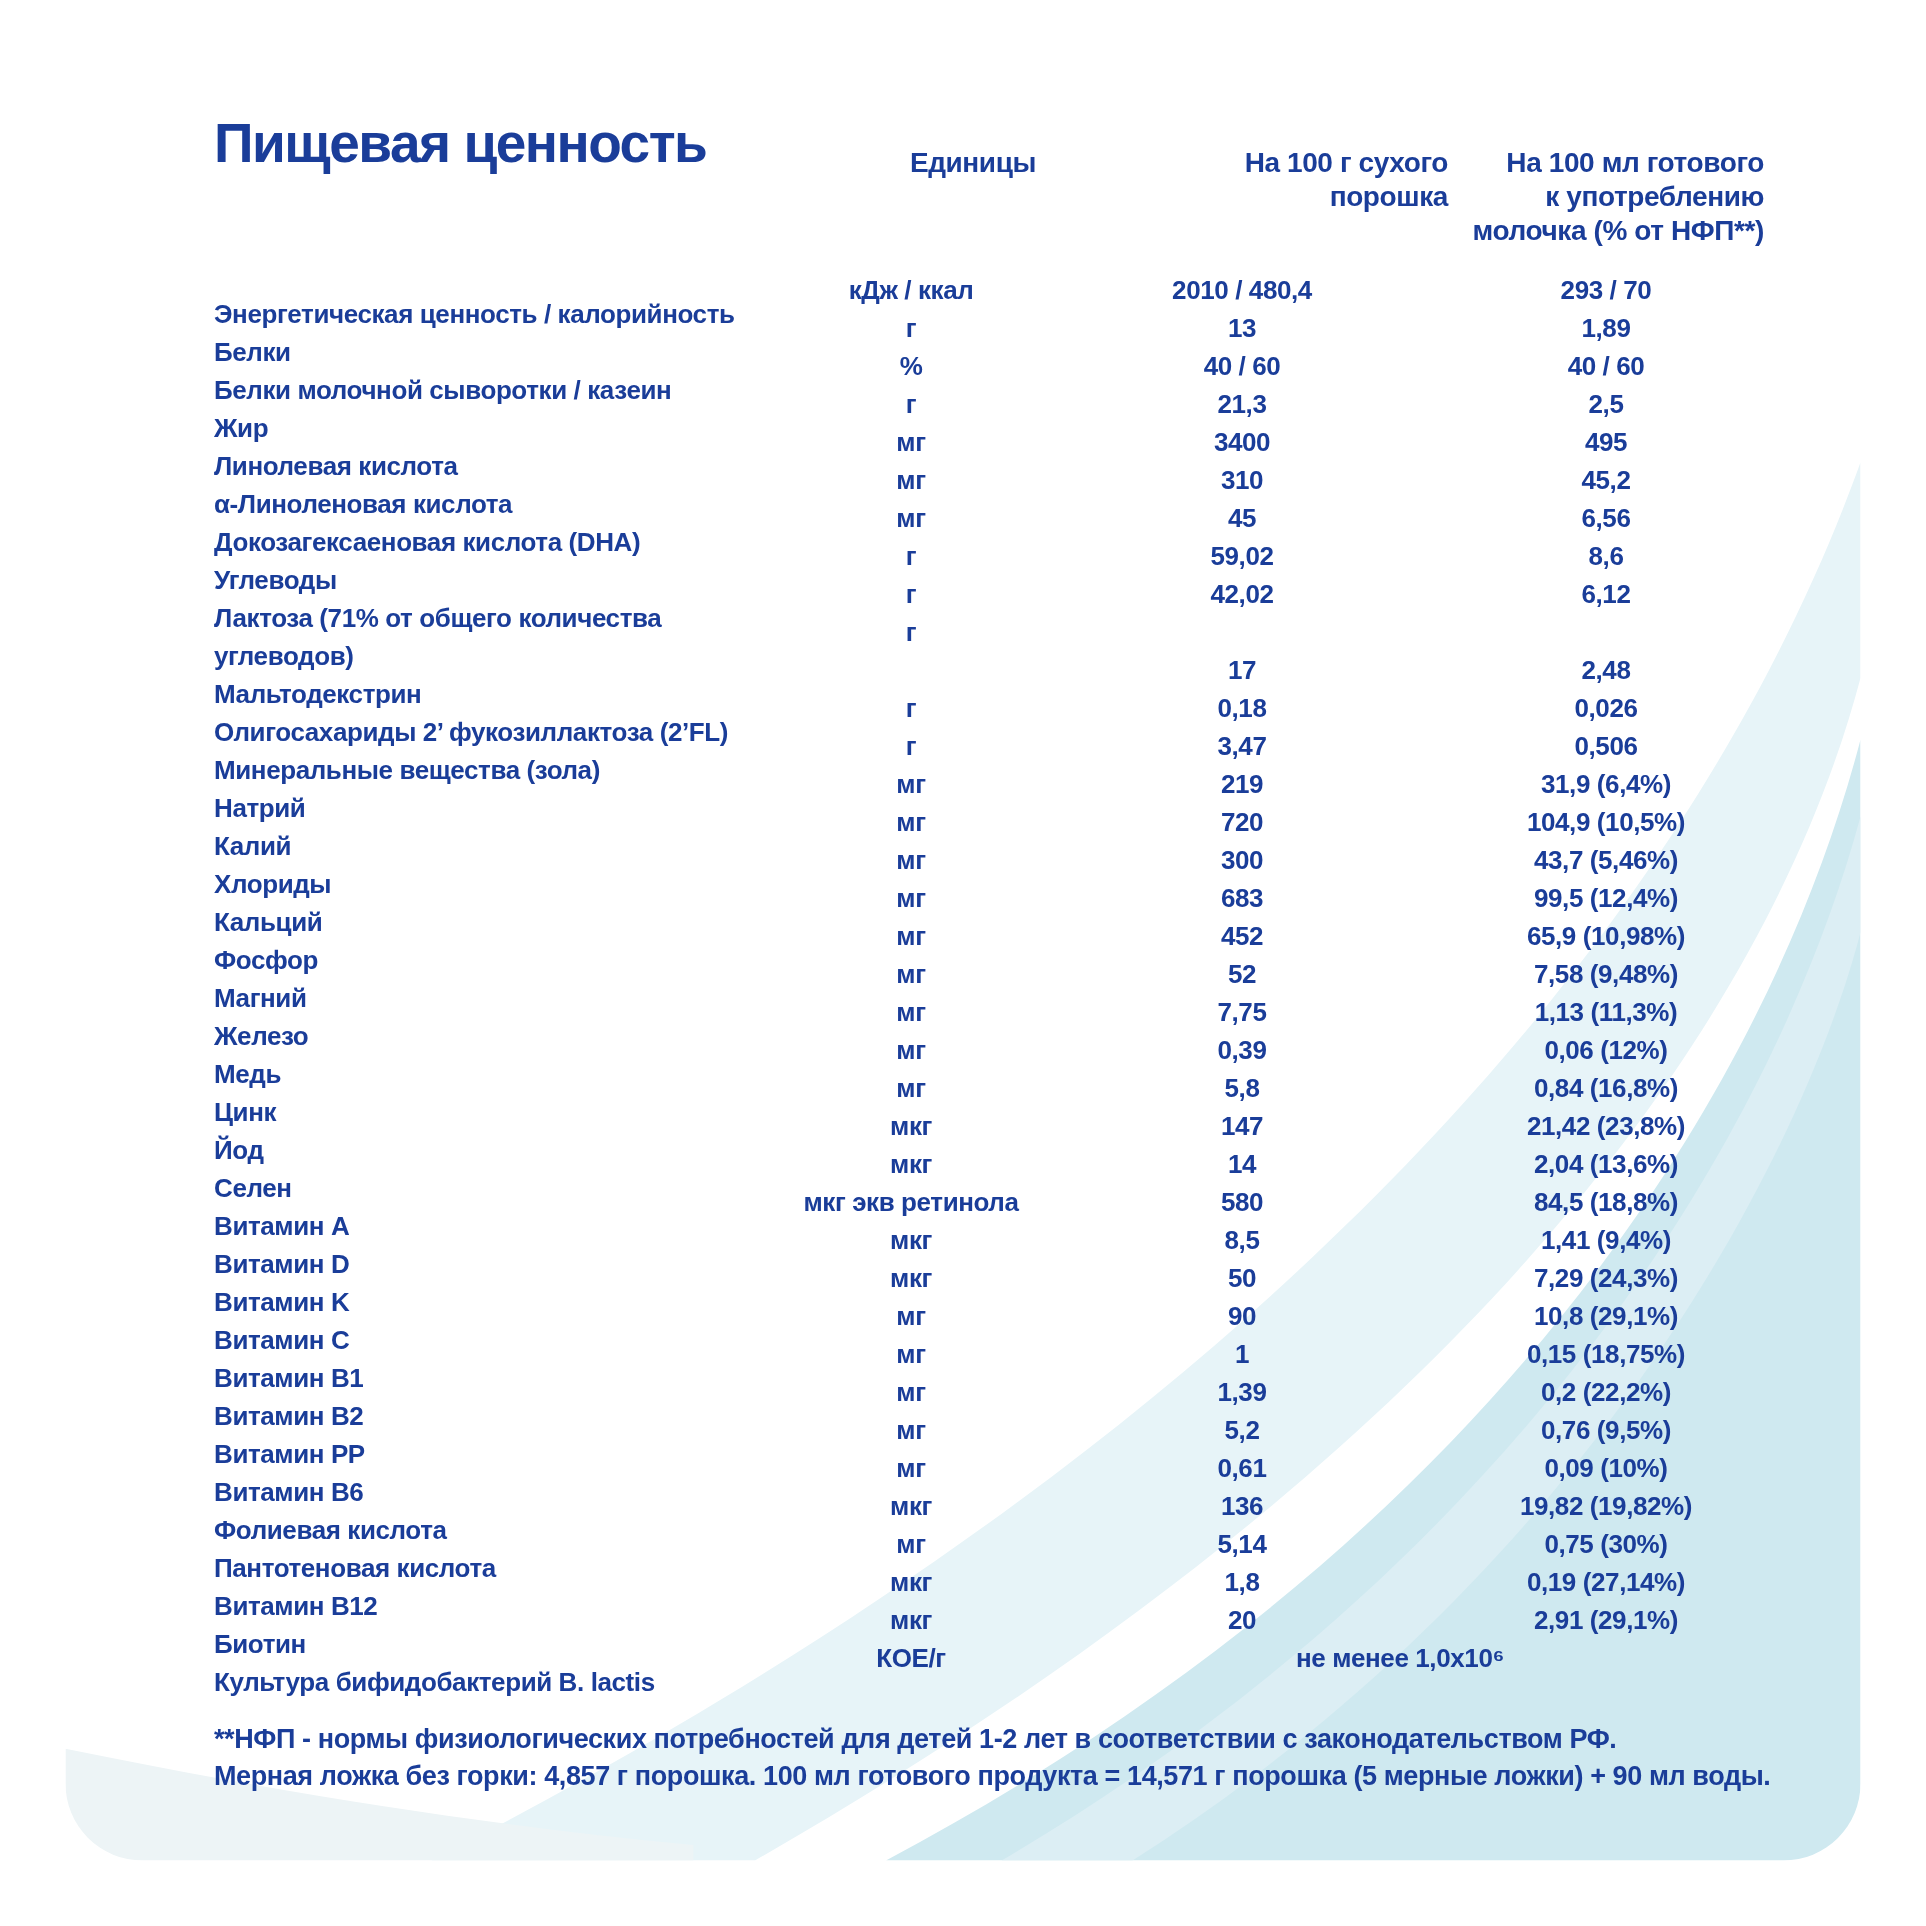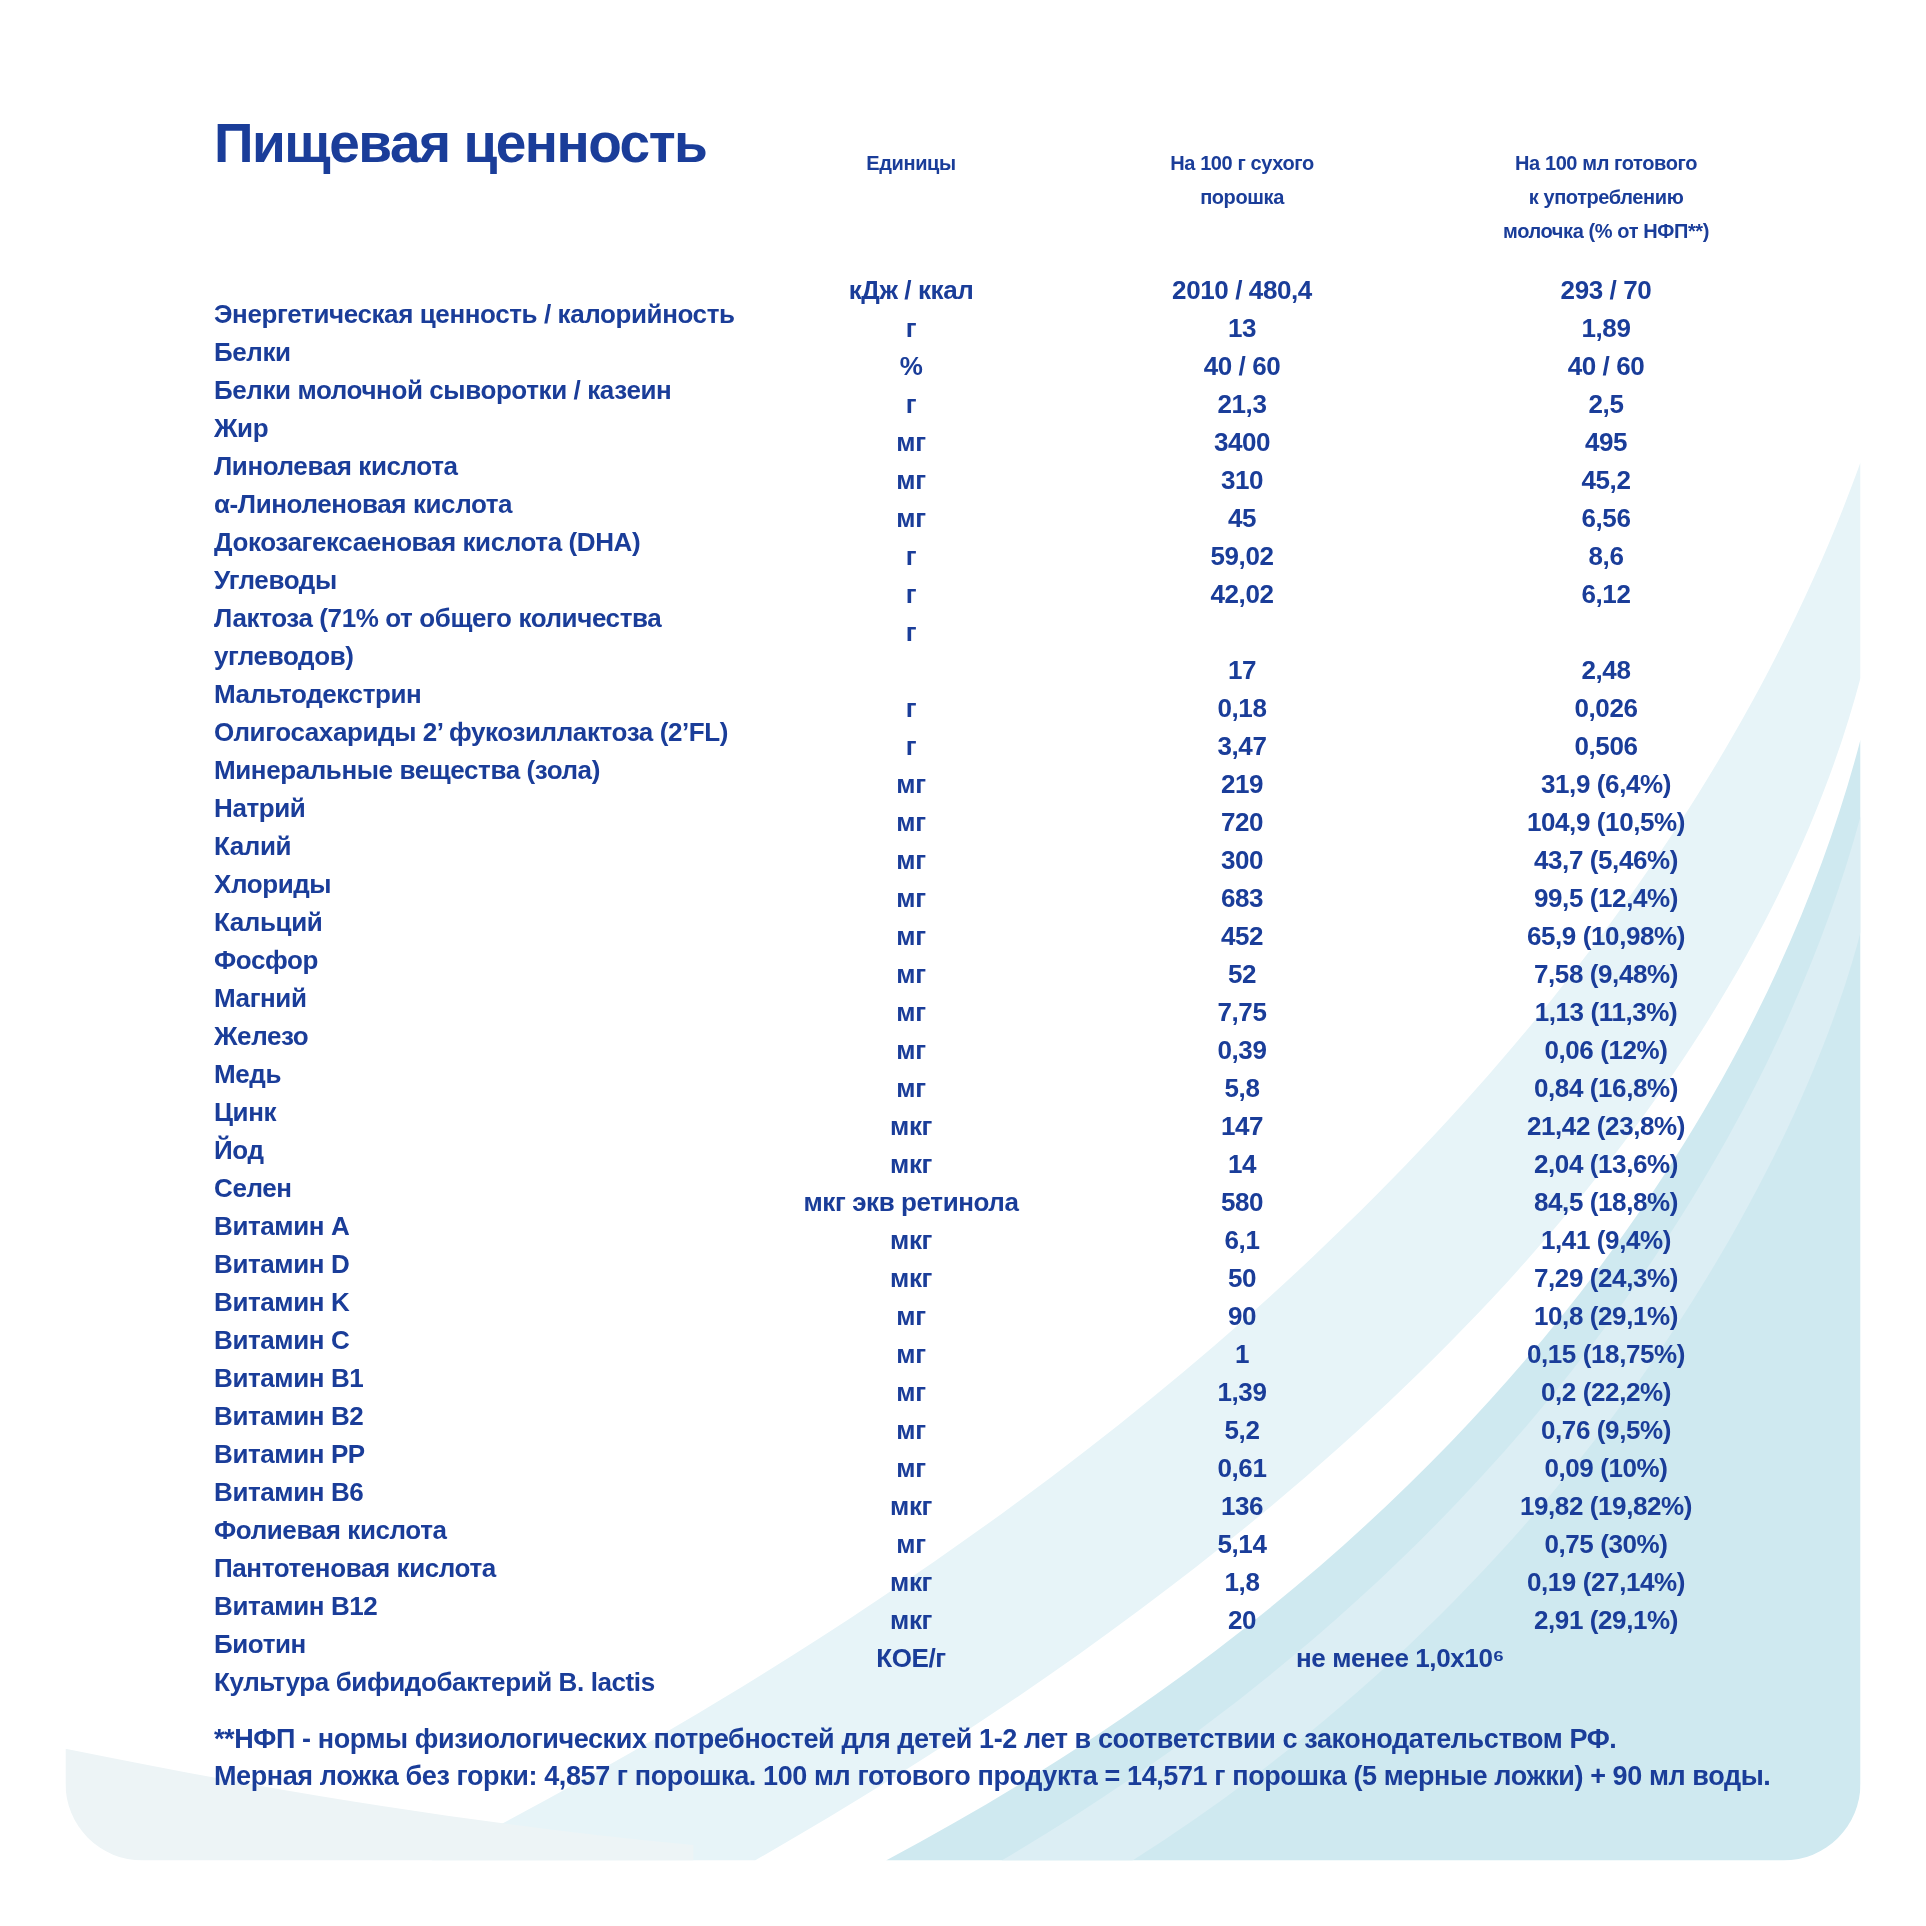--- a/index.html
+++ b/index.html
@@ -15,22 +15,22 @@
   .head-grid{
     position:absolute;left:214px;top:114px;
     display:grid;grid-template-columns:572px 250px 412px 316px;
     align-items:start;
   }
   .page-title{
     font-size:55px;font-weight:bold;line-height:59px;letter-spacing:-1.5px;
     white-space:nowrap;
   }
   .col-head{
-    font-size:20px;font-weight:bold;line-height:34px;letter-spacing:-0.4px;
-    text-align:center;white-space:pre-line;padding-top:32px;
+    font-size:28px;font-weight:bold;line-height:34px;letter-spacing:-0.4px;
+    text-align:right;white-space:pre-line;padding-top:32px;
   }
   .table-grid{
     position:absolute;left:214px;top:271px;
     display:grid;grid-template-columns:572px 250px 412px 316px;
     grid-auto-rows:38px;
   }
   .cell{
     font-size:26px;font-weight:bold;line-height:38px;letter-spacing:-0.4px;
     white-space:nowrap;
   }
@@ -168,21 +168,21 @@
       <div class="cell c-label">Селен</div>
       <div class="cell c-unit">мкг</div>
       <div class="cell c-val">14</div>
       <div class="cell c-val2">2,04 (13,6%)</div>
       <div class="cell c-label">Витамин A</div>
       <div class="cell c-unit">мкг экв ретинола</div>
       <div class="cell c-val">580</div>
       <div class="cell c-val2">84,5 (18,8%)</div>
       <div class="cell c-label">Витамин D</div>
       <div class="cell c-unit">мкг</div>
-      <div class="cell c-val">6,1</div>
+      <div class="cell c-val">8,5</div>
       <div class="cell c-val2">1,41 (9,4%)</div>
       <div class="cell c-label">Витамин K</div>
       <div class="cell c-unit">мкг</div>
       <div class="cell c-val">50</div>
       <div class="cell c-val2">7,29 (24,3%)</div>
       <div class="cell c-label">Витамин C</div>
       <div class="cell c-unit">мг</div>
       <div class="cell c-val">90</div>
       <div class="cell c-val2">10,8 (29,1%)</div>
       <div class="cell c-label">Витамин B1</div>

